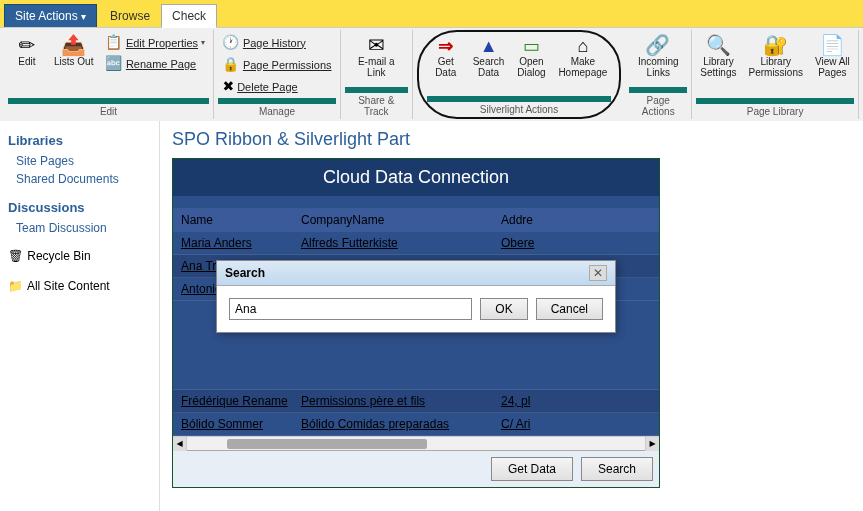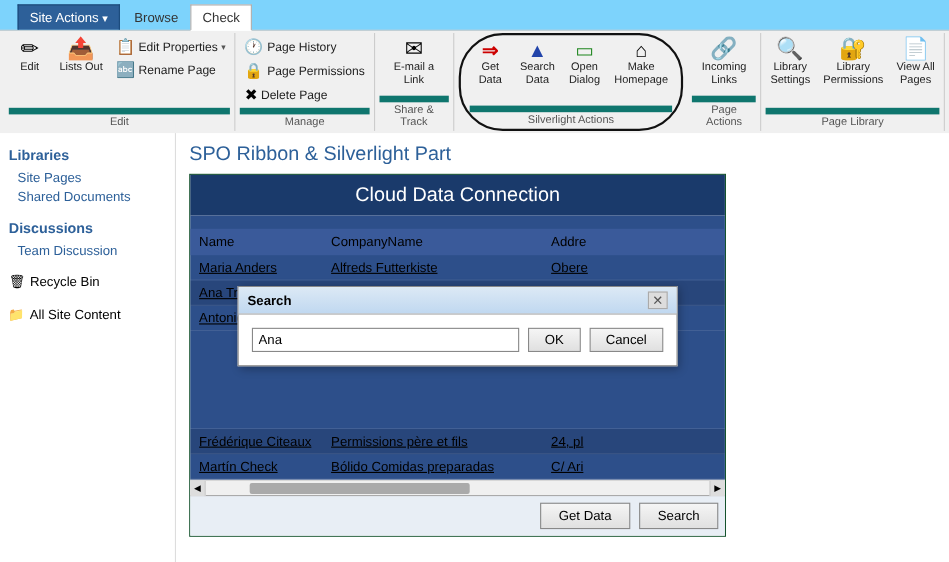--- a/index.html
+++ b/index.html
@@ -1,30 +1,30 @@
 <!DOCTYPE html>
 <html><head>
   <meta charset="utf-8">
   <style>
     * { box-sizing: border-box; margin: 0; padding: 0; }
     body { font-family: 'Segoe UI', Arial, sans-serif; font-size: 12px; background: #f0f0f0; width: 863px; height: 511px; overflow: hidden; }
-    .ribbon-tabs { display: flex; align-items: flex-end; background: #7dd3fc; padding: 0 16px; height: 28px; border-bottom: 1px solid #ccc; }
+    .ribbon-tabs { display: flex; align-items: flex-end; background: #fde047; padding: 0 4px; height: 28px; border-bottom: 1px solid #ccc; }
     .ribbon-tab { padding: 4px 10px; font-size: 12px; cursor: pointer; border: 1px solid transparent; border-bottom: none; background: transparent; color: #333; }
     .ribbon-tab.active { background: white; border-color: #aaa; border-bottom: 1px solid white; margin-bottom: -1px; z-index: 1; }
     .ribbon-tab:first-child { background: #2d6099; color: white; border-color: #1a4a7a; margin-right: 2px; }
     .ribbon-content { display: flex; align-items: stretch; padding: 2px 4px; min-height: 80px; }
     .ribbon-group { display: flex; flex-direction: column; align-items: center; border-right: 1px solid #ccc; padding: 2px 4px; min-width: 50px; }
     .ribbon-group-items { display: flex; flex: 1; align-items: flex-start; gap: 2px; }
     .ribbon-group-label { font-size: 10px; color: #555; margin-top: 2px; text-align: center; border-top: 6px solid #0f766e; padding-top: 2px; width: 100%; }
     .ribbon-btn { display: flex; flex-direction: column; align-items: center; padding: 2px 4px; cursor: pointer; border: 1px solid transparent; border-radius: 2px; min-width: 40px; }
     .ribbon-btn .icon { font-size: 20px; line-height: 1; }
     .ribbon-btn .label { font-size: 10px; text-align: center; margin-top: 1px; color: #222; white-space: nowrap; }
     .ribbon-btn.small { flex-direction: row; align-items: center; gap: 3px; min-width: auto; padding: 2px 4px; }
     .ribbon-btn.small .icon { font-size: 14px; }
-    .ribbon-btn.small .label { font-size: 11px; }
+    .ribbon-btn.small .label { font-size: 11px; text-decoration: underline; }
     .ribbon-btn-group { display: flex; flex-direction: column; gap: 1px; }
     .dropdown-arrow { font-size: 8px; color: #555; }
 
     
     .main-container { display: flex; height: calc(511px - 110px); }
 
     
     .sidebar { width: 160px; background: white; border-right: 1px solid #ddd; padding: 8px 0; overflow-y: auto; flex-shrink: 0; }
     .sidebar-section { margin-bottom: 8px; }
     .sidebar-heading { font-size: 13px; font-weight: bold; color: #2d6099; padding: 4px 8px; cursor: pointer; }
@@ -263,26 +263,26 @@
             </div>
           </div>
         </div>
 
         <div class="cloud-table-row" style="margin-top:80px;">
           <div class="cloud-cell col-name"></div>
           <div class="cloud-cell col-company"></div>
           <div class="cloud-cell col-addr"></div>
         </div>
         <div class="cloud-table-row alt">
-          <div class="cloud-cell col-name">Frédérique Citeaux</div>
+          <div class="cloud-cell col-name">Frédérique Rename</div>
           <div class="cloud-cell col-company">Permissions père et fils</div>
           <div class="cloud-cell col-addr">24, pl</div>
         </div>
         <div class="cloud-table-row">
-          <div class="cloud-cell col-name">Martín Check</div>
+          <div class="cloud-cell col-name">Bólido Sommer</div>
           <div class="cloud-cell col-company">Bólido Comidas preparadas</div>
           <div class="cloud-cell col-addr">C/ Ari</div>
         </div>
       </div>
 
       <div class="h-scrollbar">
         <div class="h-scroll-left">◀</div>
         <div class="h-scroll-track">
           <div class="h-scroll-thumb"></div>
         </div>

